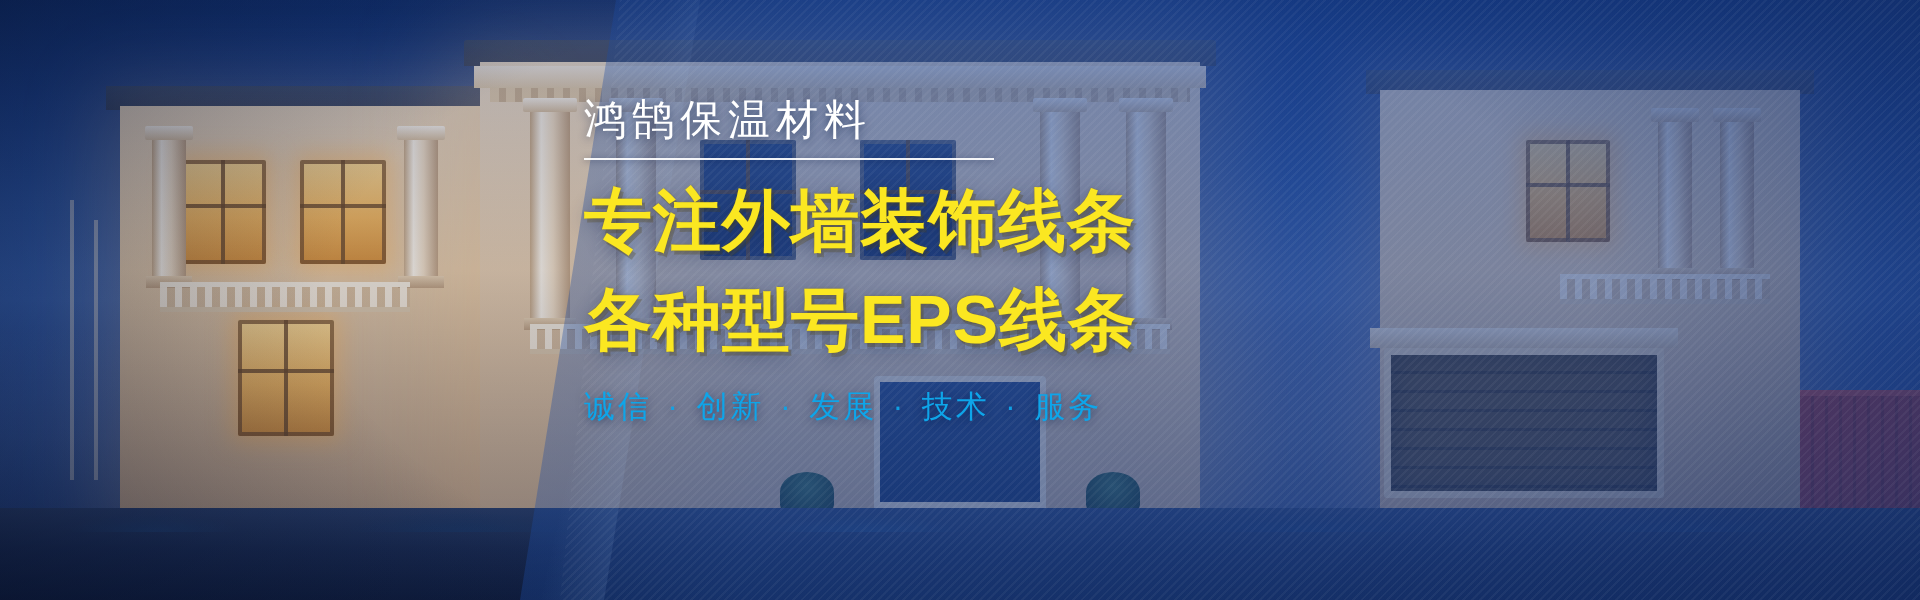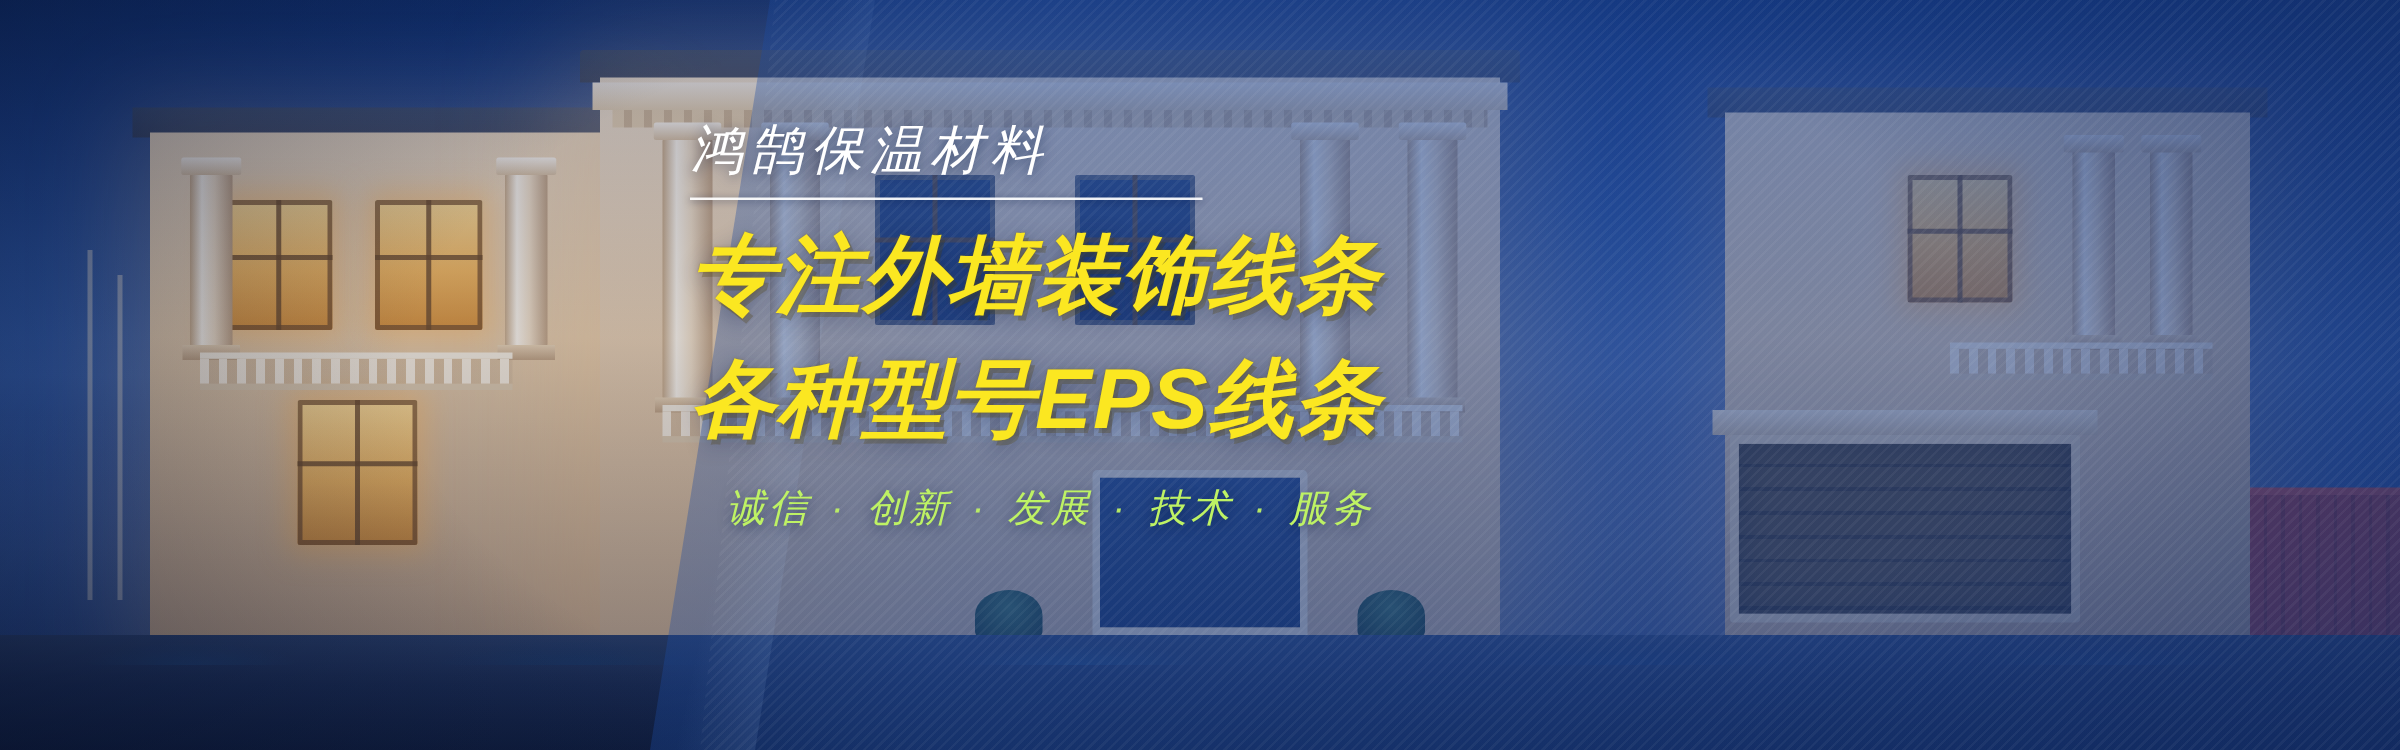--- a/index.html
+++ b/index.html
@@ -194,23 +194,22 @@
   
   .hatch {
     position:absolute; top:0; bottom:0; left:560px; right:0;
     background:repeating-linear-gradient(135deg, rgba(255,255,255,0.045) 0 2px, rgba(255,255,255,0) 2px 6px);
     clip-path:polygon(60px 0, 100% 0, 100% 100%, 0 100%);
   }
 
   
   .copy {
     position:absolute;
-    left:552px; top:96px;
+    left:584px; top:96px;
     width:780px;
-    font-style:italic;
   }
   .brand {
     color:#ffffff;
     font-size:42px;
     letter-spacing:6px;
     line-height:1.15;
     font-weight:400;
     text-shadow:0 2px 10px rgba(0,20,60,.55);
     white-space:nowrap;
   }
@@ -228,26 +227,25 @@
     line-height:1.13;
     letter-spacing:1px;
     white-space:nowrap;
     text-shadow:
       0 0 2px rgba(120,95,0,.55),
       3px 4px 0 rgba(80,64,10,.28),
       0 4px 18px rgba(20,30,70,.45);
   }
   .tagline {
     margin-top:28px;
-    color:#bef264;
+    color:#0ea5e9;
     font-size:31px;
     letter-spacing:3px;
     white-space:nowrap;
     text-shadow:0 2px 10px rgba(0,20,60,.55);
-    margin-left:29px;
   }
   .tagline .sep { opacity:.95; padding:0 4px; }
 </style>
 </head>
 <body>
 
 <div class="banner">
 
   <div class="sky"></div>
   <div class="haze"></div>

